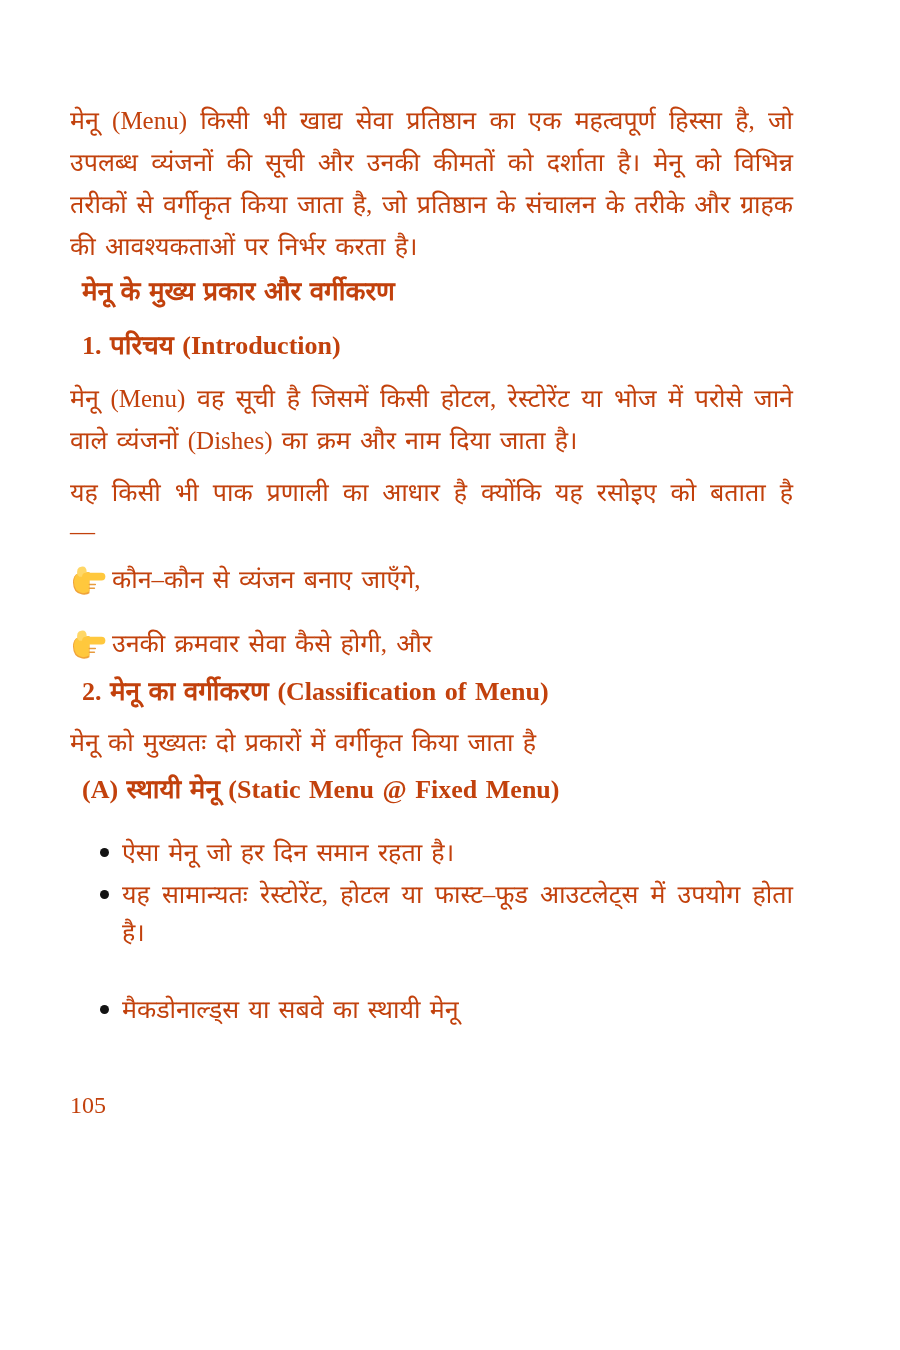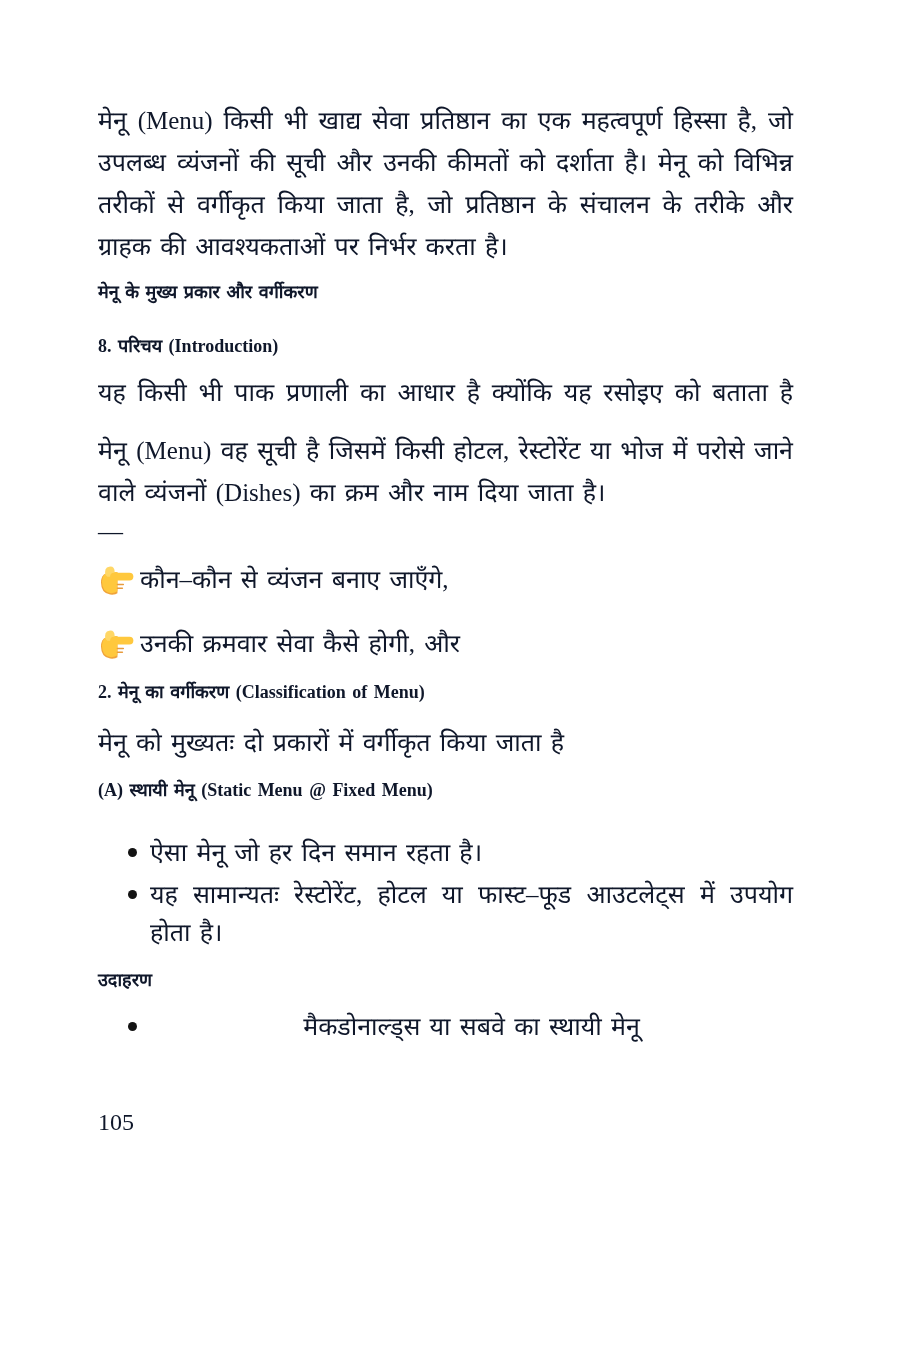--- a/index.html
+++ b/index.html
@@ -6,36 +6,36 @@
     margin: 0;
     padding: 0;
     background: #ffffff;
   }
   .page {
     position: relative;
     width: 900px;
     height: 1350px;
     box-sizing: border-box;
     background: #ffffff;
-    padding: 100px 107px 0 98px;
+    padding: 100px 107px 0 70px;
     font-family: "Liberation Serif", "DejaVu Serif", serif;
-    color: #0f172a;
+    color: #c2410c;
     overflow: hidden;
   }
   p.para {
     margin: 0;
     font-size: 25px;
     line-height: 42px;
     word-spacing: 3px;
   }
   .justify { text-align: justify; }
   .just-all { text-align: justify; text-align-last: justify; }
   .heading {
-    margin: 0;
-    font-size: 18px;
+    margin: 12px;
+    font-size: 26px;
     line-height: 32px;
     font-weight: 700;
     word-spacing: 2px;
   }
   #main-heading   { margin-top: 8px; }
   #sec1-heading   { margin-top: 22px; }
   #p-definition   { margin-top: 16px; }
   #p-basis        { margin-top: 10px; }
   .dash-line {
     margin: 0;
@@ -82,43 +82,43 @@
     height: 9px;
     border-radius: 50%;
     background: #131313;
     margin-top: 14px;
   }
   .dot-text { flex: 1; }
   .dot-text.justify { text-align: justify; }
   #static-list { margin-top: 28px; }
   #static-list .dot-item + .dot-item { margin-top: 4px; }
   #example-heading { margin-top: 12px; }
-  #example-list { margin-top: 12px; text-align: center; }
+  #example-list { margin-top: 39px; }
   #example-list .dot-item + .dot-item { margin-top: 18px; }
   .page-number {
     margin-top: 62px;
     text-align: left;
     font-size: 24px;
     line-height: 28px;
   }
 </style>
 </head>
 <body>
 
 <div class="page">
 
   <p class="para justify" id="p-intro">मेनू (Menu) किसी भी खाद्य सेवा प्रतिष्ठान का एक महत्वपूर्ण हिस्सा है, जो उपलब्ध व्यंजनों की सूची और उनकी कीमतों को दर्शाता है। मेनू को विभिन्न तरीकों से वर्गीकृत किया जाता है, जो प्रतिष्ठान के संचालन के तरीके और ग्राहक की आवश्यकताओं पर निर्भर करता है।</p>
 
   <h2 class="heading" id="main-heading">मेनू के मुख्य प्रकार और वर्गीकरण</h2>
 
-  <h3 class="heading" id="sec1-heading">8. परिचय (Introduction)</h3>
+  <h3 class="heading" id="sec1-heading">1. परिचय (Introduction)</h3>
+
+  <p class="para justify" id="p-definition">मेनू (Menu) वह सूची है जिसमें किसी होटल, रेस्टोरेंट या भोज में परोसे जाने वाले व्यंजनों (Dishes) का क्रम और नाम दिया जाता है।</p>
 
   <p class="para just-all" id="p-basis">यह किसी भी पाक प्रणाली का आधार है क्योंकि यह रसोइए को बताता है</p>
-
-  <p class="para justify" id="p-definition">मेनू (Menu) वह सूची है जिसमें किसी होटल, रेस्टोरेंट या भोज में परोसे जाने वाले व्यंजनों (Dishes) का क्रम और नाम दिया जाता है।</p>
 
   <p class="dash-line">—</p>
 
   <ul class="blist" id="finger-list">
     <li class="finger-item">
       <span class="finger-icon">
         <svg viewBox="0 0 40 34" xmlns="http://www.w3.org/2000/svg">
           <path d="M3 20 q0 -11 12 -11 h6 v23 q-2 2 -8 1.5 Q3 32 3 20 z" fill="#F0A33A"></path>
           <path d="M4 19 q0 -10 11 -10 h6 v21 q-2 2 -7 2 Q4 31 4 19 z" fill="#FFC83D"></path>
           <path d="M8 12 q-2 -8 4 -9 q6 -1 6 6 v5 h-8 z" fill="#FFD766"></path>
@@ -152,21 +152,20 @@
     <li class="dot-item">
       <span class="dot"></span>
       <span class="dot-text">ऐसा मेनू जो हर दिन समान रहता है।</span>
     </li>
     <li class="dot-item">
       <span class="dot"></span>
       <span class="dot-text justify">यह सामान्यतः रेस्टोरेंट, होटल या फास्ट–फूड आउटलेट्स में उपयोग होता है।</span>
     </li>
   </ul>
 
-  <h3 class="heading" id="example-heading">उदाहरण</h3>
 
   <ul class="blist" id="example-list">
     <li class="dot-item">
       <span class="dot"></span>
       <span class="dot-text">मैकडोनाल्ड्स या सबवे का स्थायी मेनू</span>
     </li>
   </ul>
 
   <div class="page-number">105</div>
 

